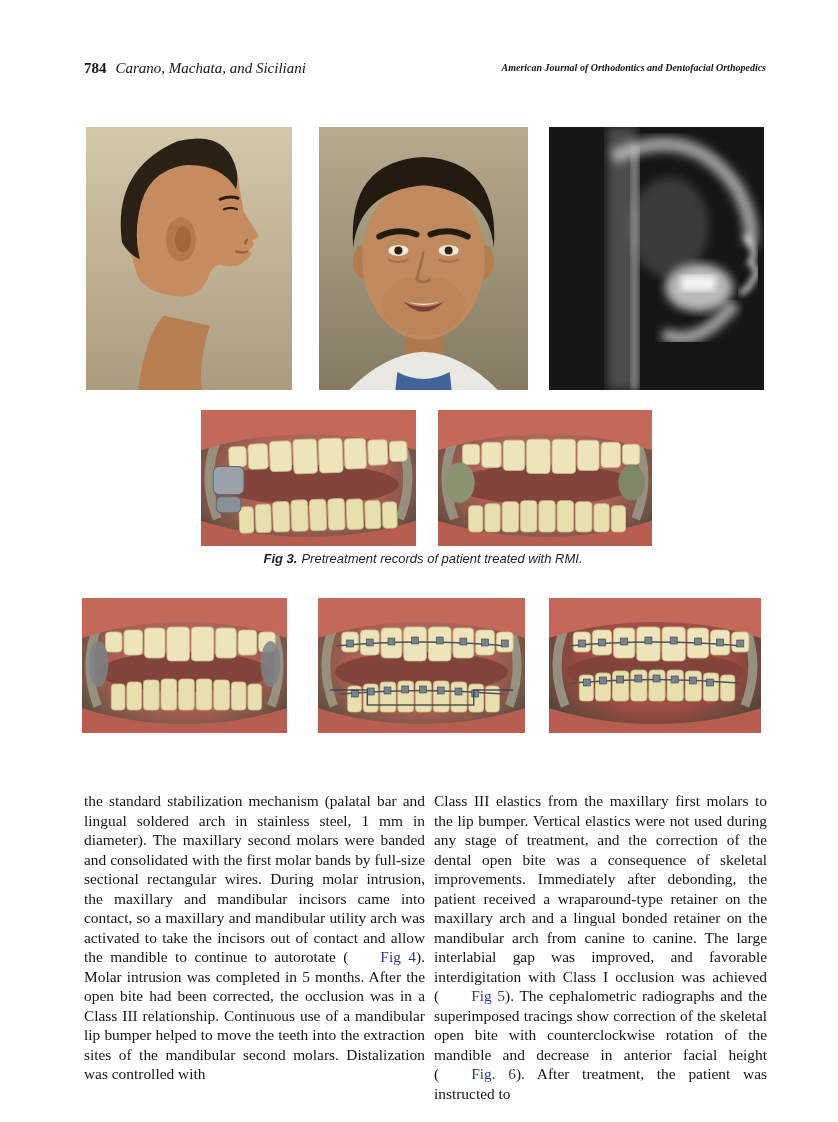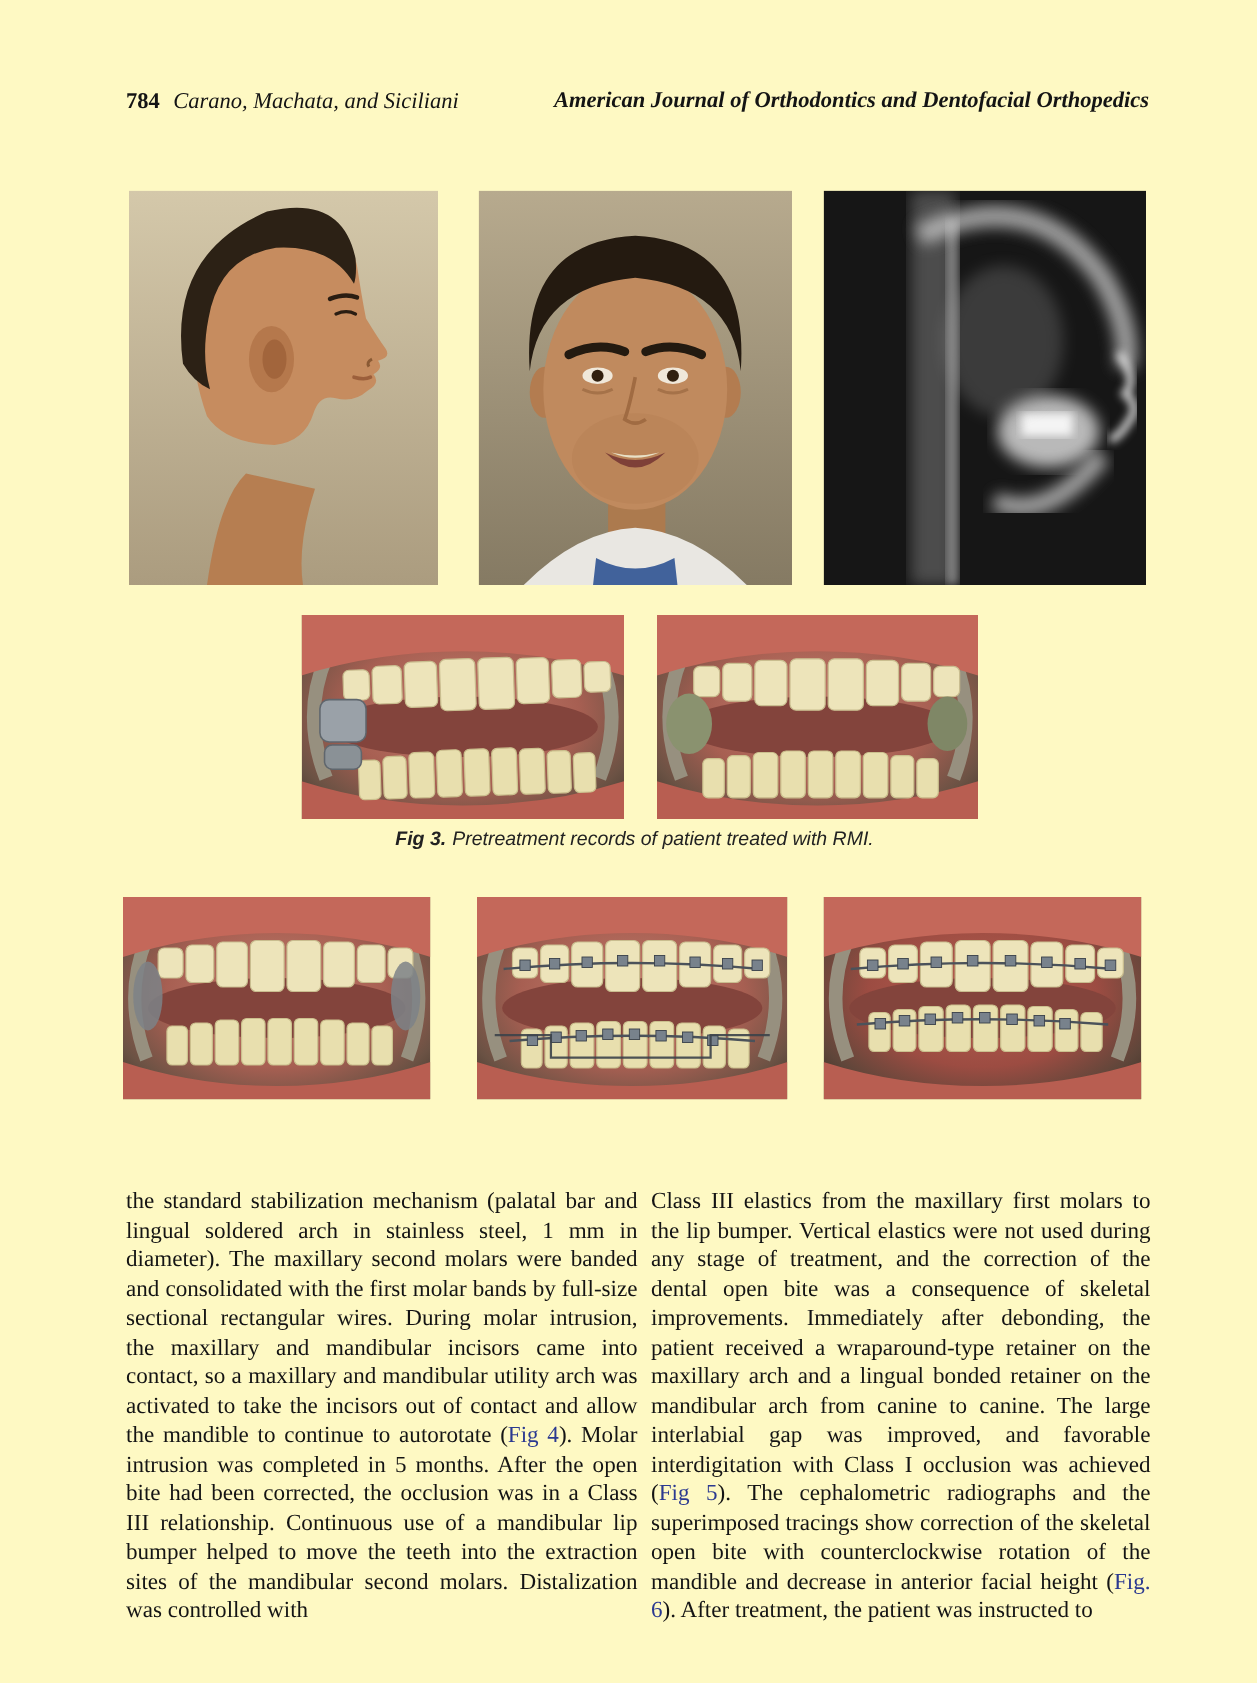--- a/index.html
+++ b/index.html
@@ -1,35 +1,35 @@
 <!DOCTYPE html>
 <html><head>
 <meta charset="utf-8">
 <style>
   html,body{margin:0;padding:0;background:#888;}
-  .page{position:relative;width:838px;height:1122px;background:#fef9c3;overflow:hidden;
+  .page{position:relative;width:838px;height:1122px;background:#ffffff;overflow:hidden;
         font-family:"Liberation Serif", serif;color:#141414;}
   
   .hdr-left{position:absolute;left:84px;top:60px;font-size:15px;white-space:nowrap;}
   .hdr-pg{font-weight:bold;font-style:normal;}
   .hdr-authors{font-style:italic;margin-left:9px;}
   .hdr-right{position:absolute;right:72px;top:60px;
-             font-weight:bold;font-style:italic;font-size:15px;line-height:15px;white-space:nowrap;}
+             font-weight:bold;font-style:italic;font-size:10px;line-height:15px;white-space:nowrap;}
   
   .ph{position:absolute;overflow:hidden;}
   .ph svg{display:block;width:100%;height:100%;}
   .caption{position:absolute;left:4px;width:838px;text-align:center;
            font-family:"Liberation Sans", sans-serif;font-size:13px;color:#222;font-style:italic;}
   .cap-label{font-weight:bold;margin-right:4px;}
   
   .col{position:absolute;top:791px;margin:0;text-align:justify;
        font-size:15.4px;line-height:19.5px;}
   .col-left{left:84px;width:341px;}
   .col-right{left:434px;width:333px;}
-  .figlink{text-decoration:none;cursor:pointer;}
+  .figlink{text-decoration:none;cursor:pointer;margin-left:32px;}
 </style>
 </head>
 <body>
 
 <div class="page">
 
   <svg width="0" height="0" style="position:absolute" aria-hidden="true">
     <defs>
       <radialGradient id="mbg" cx="50%" cy="48%" r="72%">
         <stop offset="0%" stop-color="#c47f6e"></stop>

